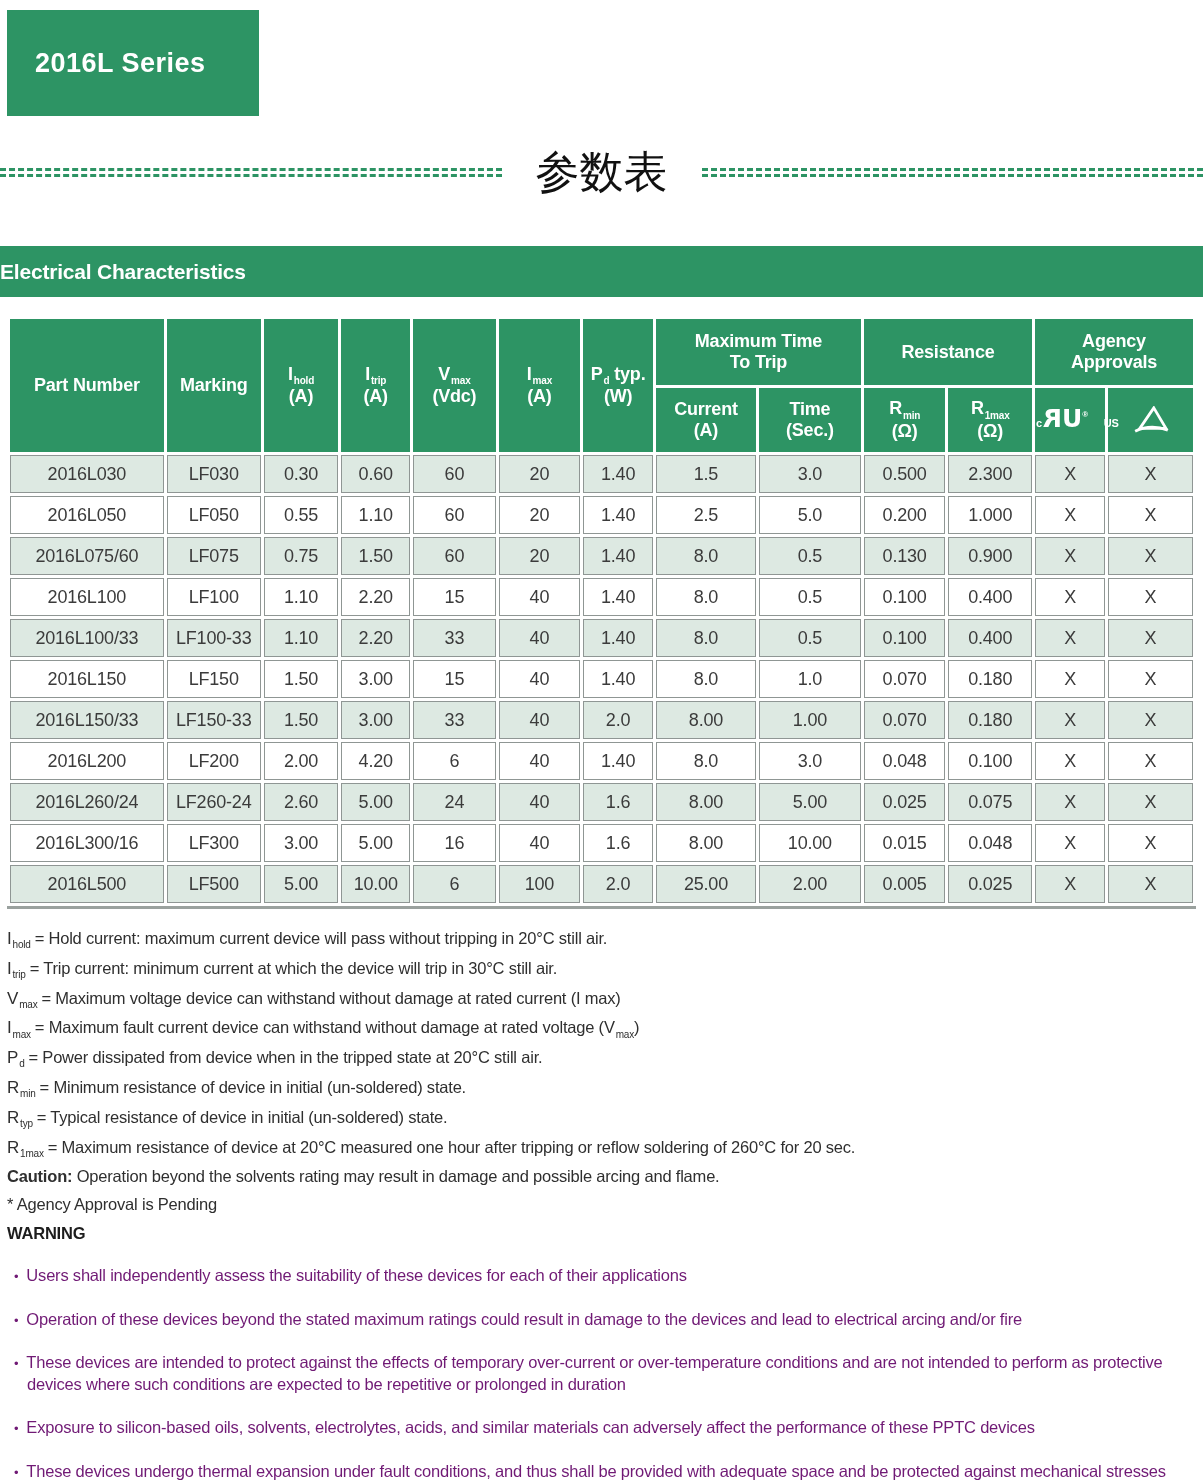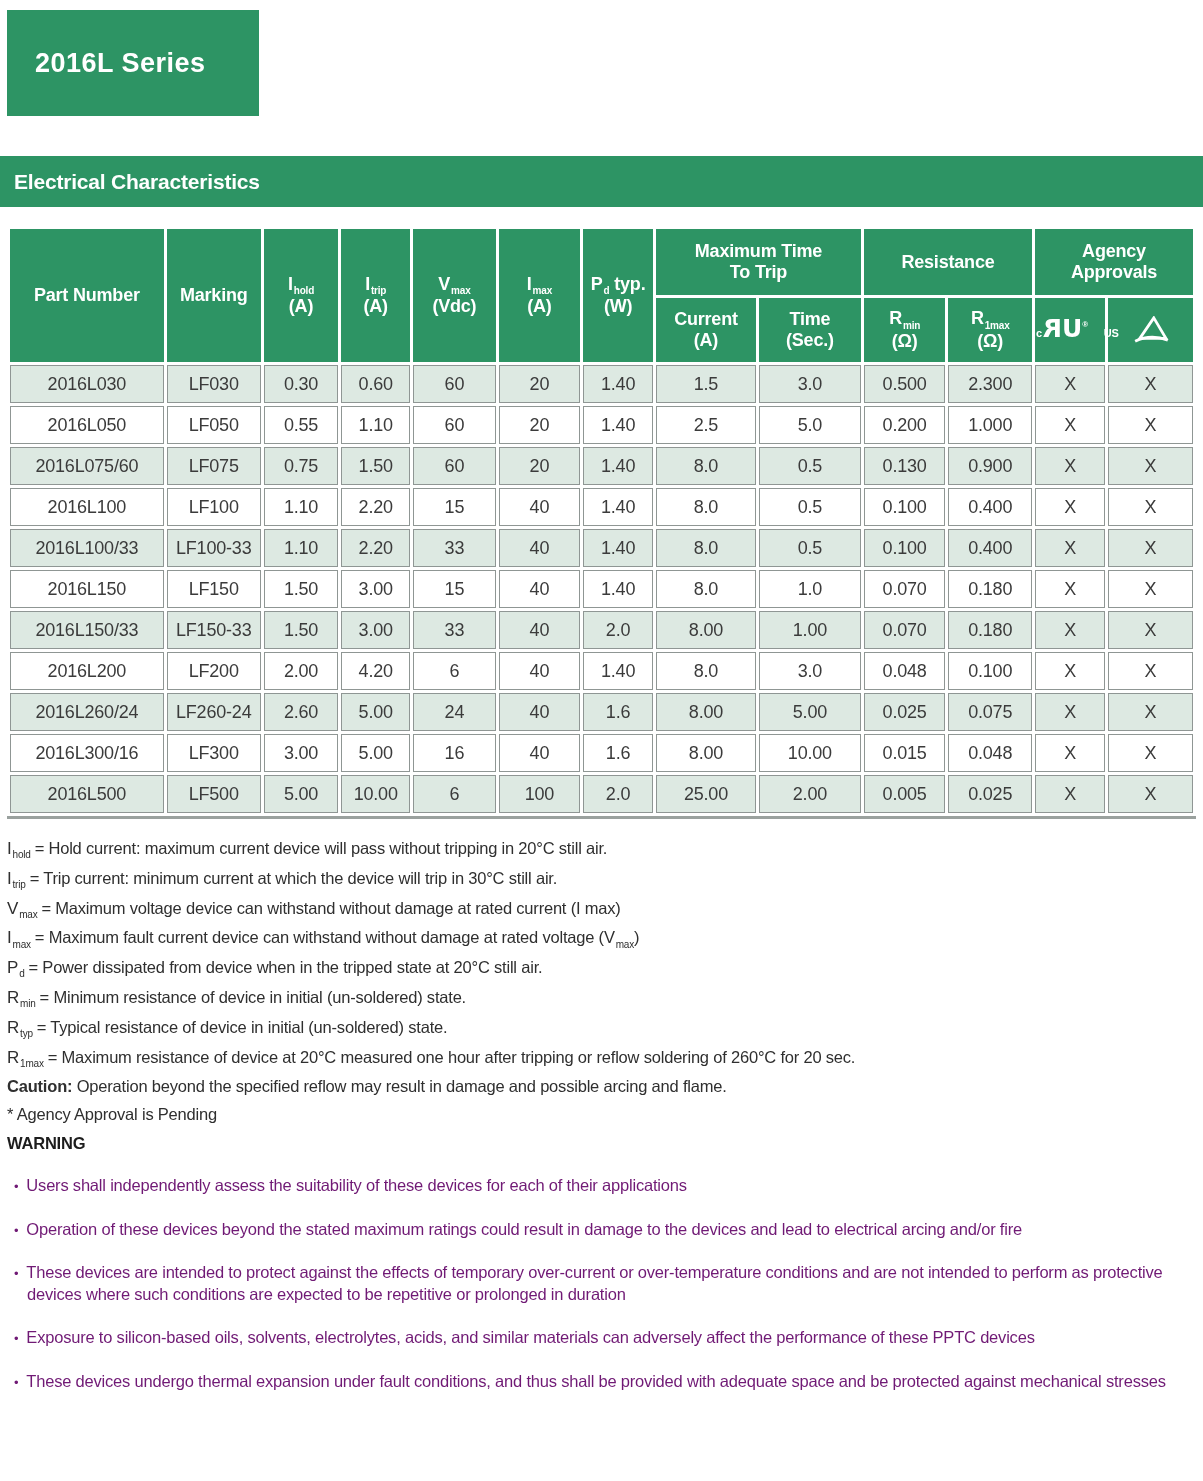--- a/index.html
+++ b/index.html
@@ -53,21 +53,20 @@
   }
 
   
   .section-bar {
     margin-top: 40px;
     width: 100%;
     height: 51px;
     background: #2d9464;
     display: flex;
     align-items: center;
-    padding-left: 14px;
   }
   .section-bar span {
     color: #ffffff;
     font-size: 21px;
     font-weight: bold;
     letter-spacing: -0.2px;
   }
 
   
   table.ec-table {
@@ -158,20 +157,25 @@
 </style>
 </head>
 <body>
 
 <div>
 
   <div class="series-badge">
     <span>2016L Series</span>
   </div>
 
+  <div class="title-band">
+    <div class="dash-line"></div>
+    <div class="page-title">参数表</div>
+    <div class="dash-line right"></div>
+  </div>
 
   <div class="section-bar">
     <span>Electrical Characteristics</span>
   </div>
 
   <table class="ec-table">
     <colgroup>
       <col style="width:13.4%">
         <col style="width:8.2%">
         <col style="width:6.5%">
@@ -461,21 +465,21 @@
       <span class="nsym">R</span><sub>typ</sub><span class="nbody">= Typical resistance of device in initial (un-soldered) state.</span>
     </p>
 
     <p class="note">
       <span class="nsym">R</span><sub>1max</sub><span class="nbody">= Maximum resistance of device at 20°C measured one hour after tripping or reflow soldering of 260°C for 20 sec.</span>
     </p>
   </div>
 
   <p class="caution-line">
     <b>Caution:</b>
-    <span>Operation beyond the specified reflow may result in damage and possible arcing and flame.</span>
+    <span>Operation beyond the solvents rating may result in damage and possible arcing and flame.</span>
   </p>
 
   <p class="pending-line">* Agency Approval is Pending</p>
 
   <p class="warning-title">WARNING</p>
 
   <div class="bullets">
     <p class="bullet"><span class="dot">•</span><span class="btext">Users shall independently assess the suitability of these devices for each of their applications</span></p>
 
     <p class="bullet"><span class="dot">•</span><span class="btext">Operation of these devices beyond the stated maximum ratings could result in damage to the devices and lead to electrical arcing and/or fire</span></p>

